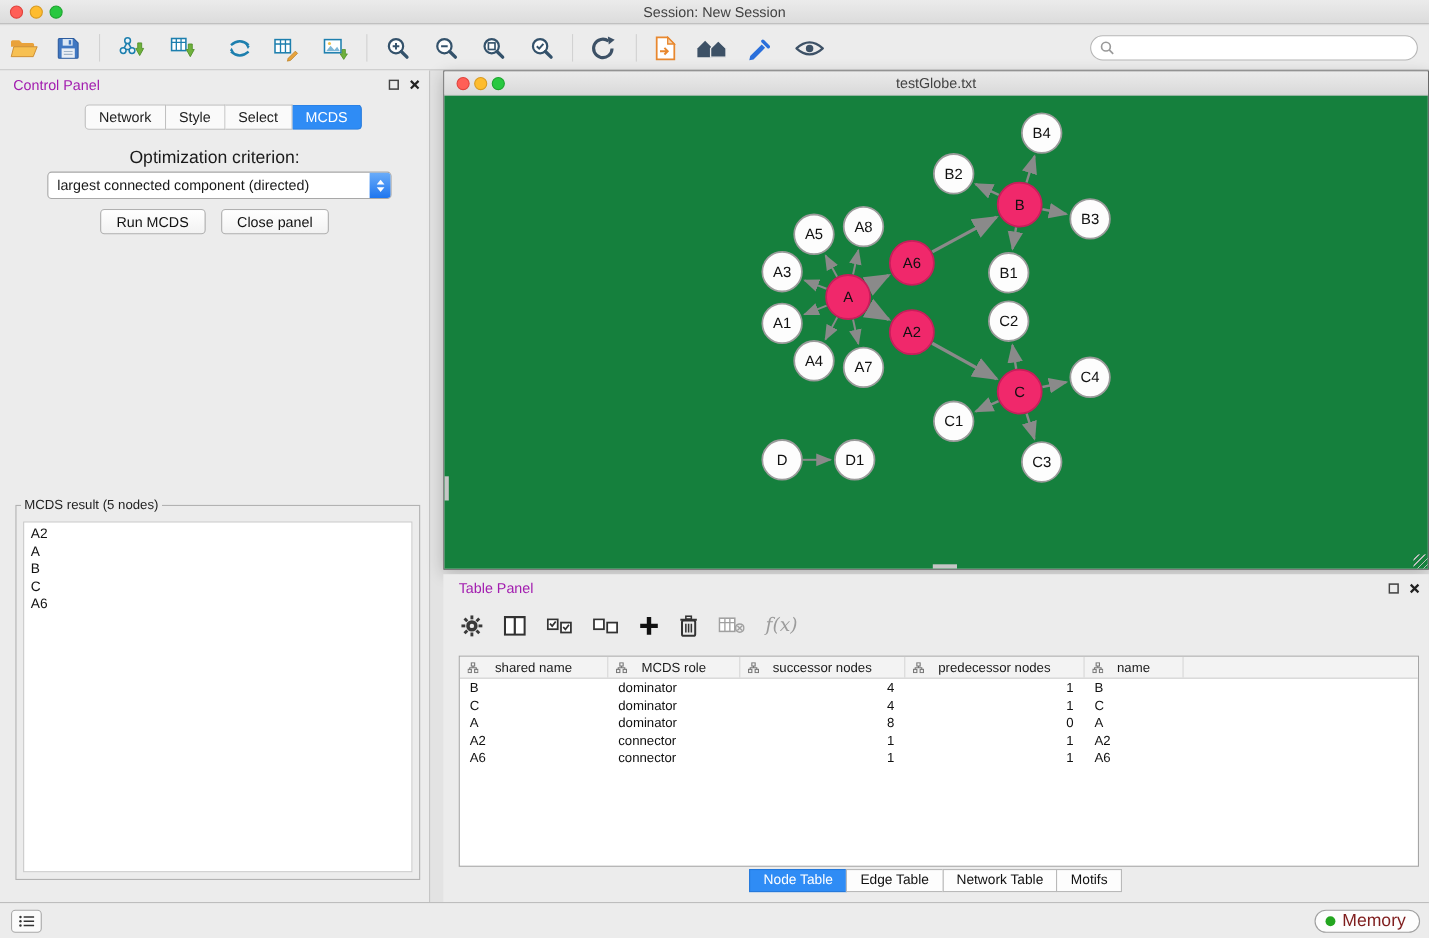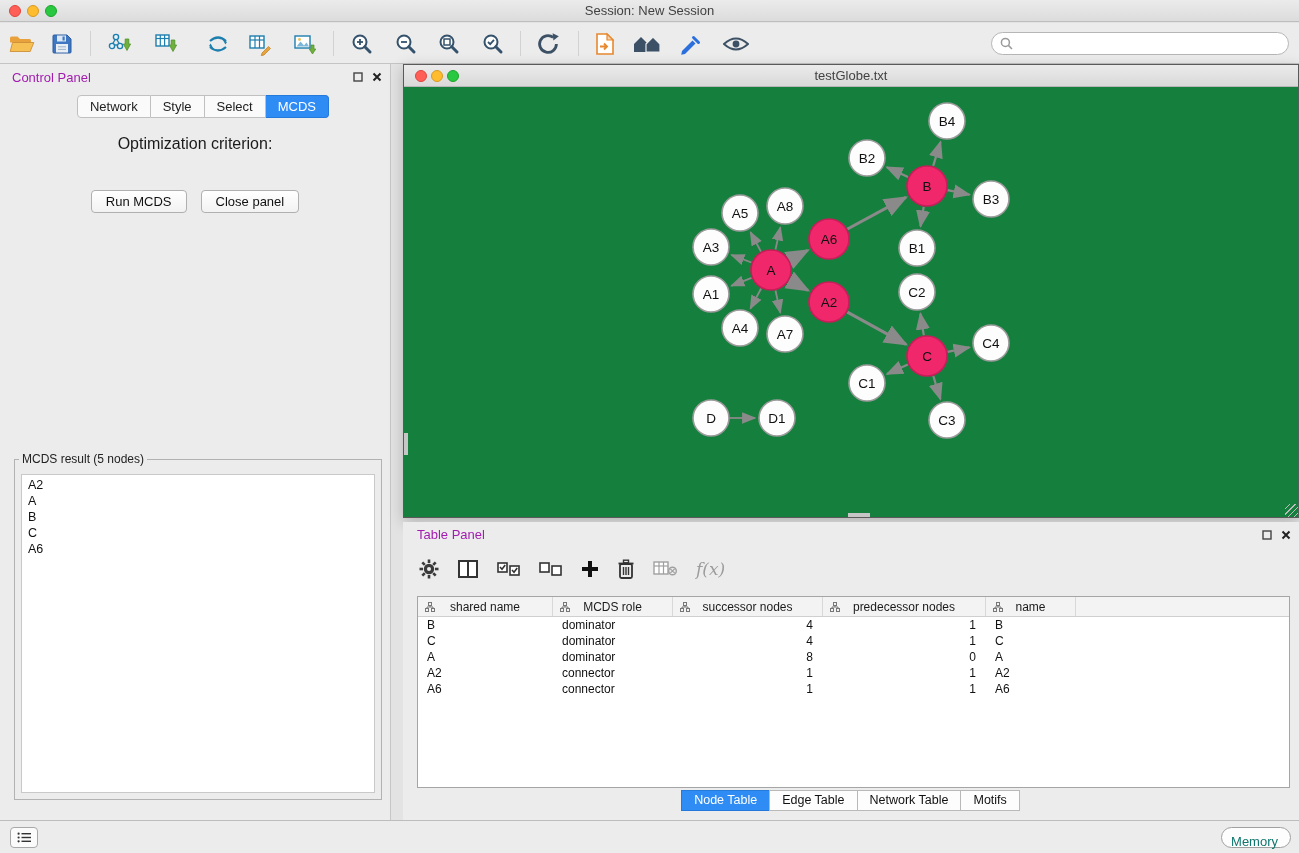--- a/index.html
+++ b/index.html
@@ -68,21 +68,21 @@
   .tr { display:flex; height:16px; align-items:center; }
   .td { font-size:12px; padding-left:9px; white-space:nowrap; overflow:hidden; color:#111; }
   .td.num { text-align:right; padding-right:10px; padding-left:0; }
   .bottom-tabs { position:absolute; left:0; right:0; top:268px; display:flex; justify-content:center; }
   .btab { height:21px; line-height:19px; padding:0 12px; font-size:12.5px; background:#fdfdfd; border:1px solid #b9b9b9; margin-left:-1px; color:#111; }
   .btab-active { background:#2f8cf5; border-color:#2579db; color:#fff; }
 
   
   .statusbar { position:absolute; left:0; top:820px; width:1299px; height:33px; background:#ececec; border-top:1px solid #bdbdbd; }
   .status-left-btn { position:absolute; left:10px; top:6px; width:28px; height:21px; background:#fbfbfb; border:1px solid #a8a8a8; border-radius:4px; display:flex; align-items:center; justify-content:center; }
-  .memory-btn { position:absolute; right:8px; top:6px; height:21px; border:1px solid #a0a0a0; border-radius:11px; background:#fdfdfd; display:flex; align-items:center; gap:6px; padding:0 12px 0 9px; font-size:13px; color:#0f766e;flex-direction:column; }
+  .memory-btn { position:absolute; right:8px; top:6px; height:21px; border:1px solid #a0a0a0; border-radius:11px; background:#fdfdfd; display:flex; align-items:center; gap:6px; padding:0 12px 0 9px; font-size:16px; color:#7f1d1d; }
   .mem-dot { width:9px; height:9px; border-radius:50%; background:#23a51f; }
 </style>
 </head>
 <body>
 
 <div class="app">
 
   <div class="titlebar">
     <div class="traffic t-red"></div>
     <div class="traffic t-yellow"></div>
@@ -239,20 +239,29 @@
           </svg>
       </span>
     </div>
     <div class="segmented">
         <div class="seg">Network</div>
         <div class="seg">Style</div>
         <div class="seg">Select</div>
         <div class="seg seg-active" style="background: rgb(47, 140, 245); color: rgb(255, 255, 255);">MCDS</div>
       </div>
     <div class="opt-label">Optimization criterion:</div>
+    <div class="dropdown">
+      <span class="dd-text">largest connected component (directed)</span>
+      <span class="dd-stepper">
+        <svg width="8" height="12" viewBox="0 0 8 12">
+            <polygon points="4,0.5 7.5,4.7 0.5,4.7" fill="#fff"></polygon>
+            <polygon points="4,11.5 7.5,7.3 0.5,7.3" fill="#fff"></polygon>
+          </svg>
+      </span>
+    </div>
     <div class="btn-row">
       <button class="mac-btn">Run MCDS</button>
       <button class="mac-btn">Close panel</button>
     </div>
     <fieldset class="result-fieldset">
       <legend>MCDS result (5 nodes)</legend>
       <div class="result-box">
           <div class="result-item">A2</div>
           <div class="result-item">A</div>
           <div class="result-item">B</div>

